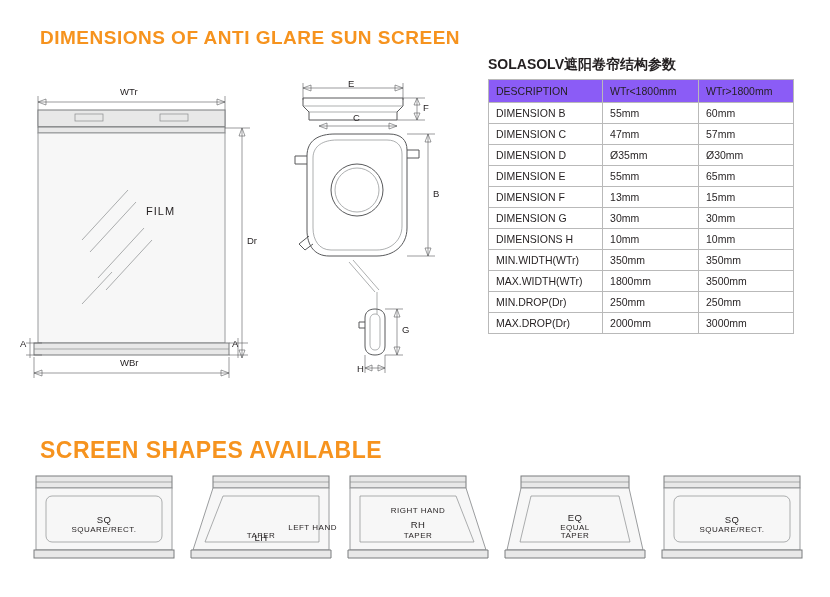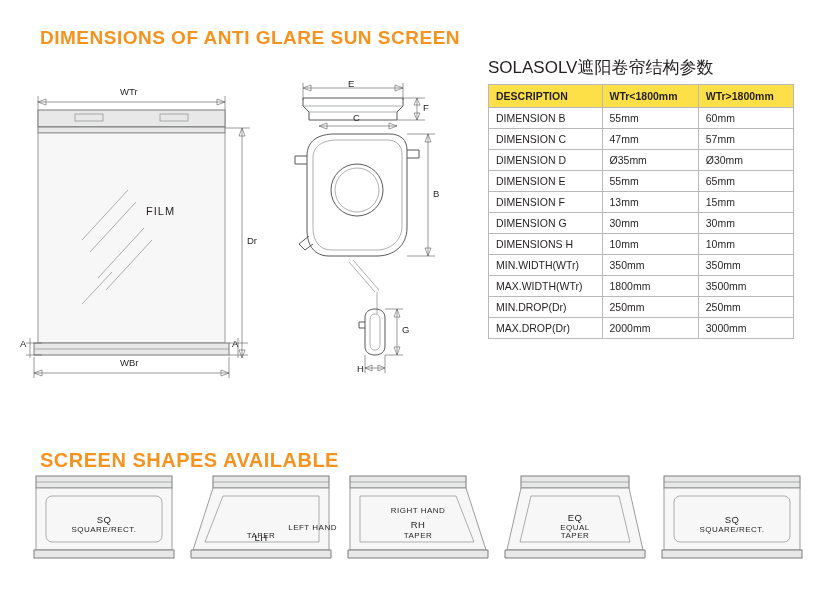--- a/index.html
+++ b/index.html
@@ -11,28 +11,28 @@
     overflow:hidden;
     color:#231f20;
   }
   .title{
     position:absolute;
     color:#f6931e;
     font-weight:bold;
     letter-spacing:.5px;
   }
   #title-main{left:40px;top:27px;font-size:19px;}
-  #title-shapes{left:40px;top:437px;font-size:20px;margin-top:12px;}
+  #title-shapes{left:40px;top:437px;font-size:23px;}
 
   
   #spec-table-wrap{position:absolute;left:488px;top:56px;width:306px;}
-  #table-caption{font-size:17px;color:#231f20;margin-bottom:5px;font-weight:normal;}
+  #table-caption{font-size:14px;color:#231f20;margin-bottom:5px;font-weight:bold;}
   table{border-collapse:collapse;width:306px;font-size:10.5px;}
   th,td{border:1px solid #b9b9b9;height:20px;padding:0 7px;text-align:left;font-weight:normal;color:#231f20;}
-  thead th{background:#fde047;font-weight:bold;font-size:10.5px;height:22px;}
+  thead th{background:#8b5cf6;font-weight:normal;font-size:10.5px;height:22px;}
   td.c0,th.c0{width:112px;}
   td.c1,th.c1{width:96px;}
   td.c2,th.c2{width:94px;}
 
   
   .draw{position:absolute;}
   .lbl{position:absolute;font-size:9.5px;color:#231f20;white-space:nowrap;}
 
   svg{display:block;overflow:visible;}
   .ln{stroke:#58595b;stroke-width:1;fill:none;}

